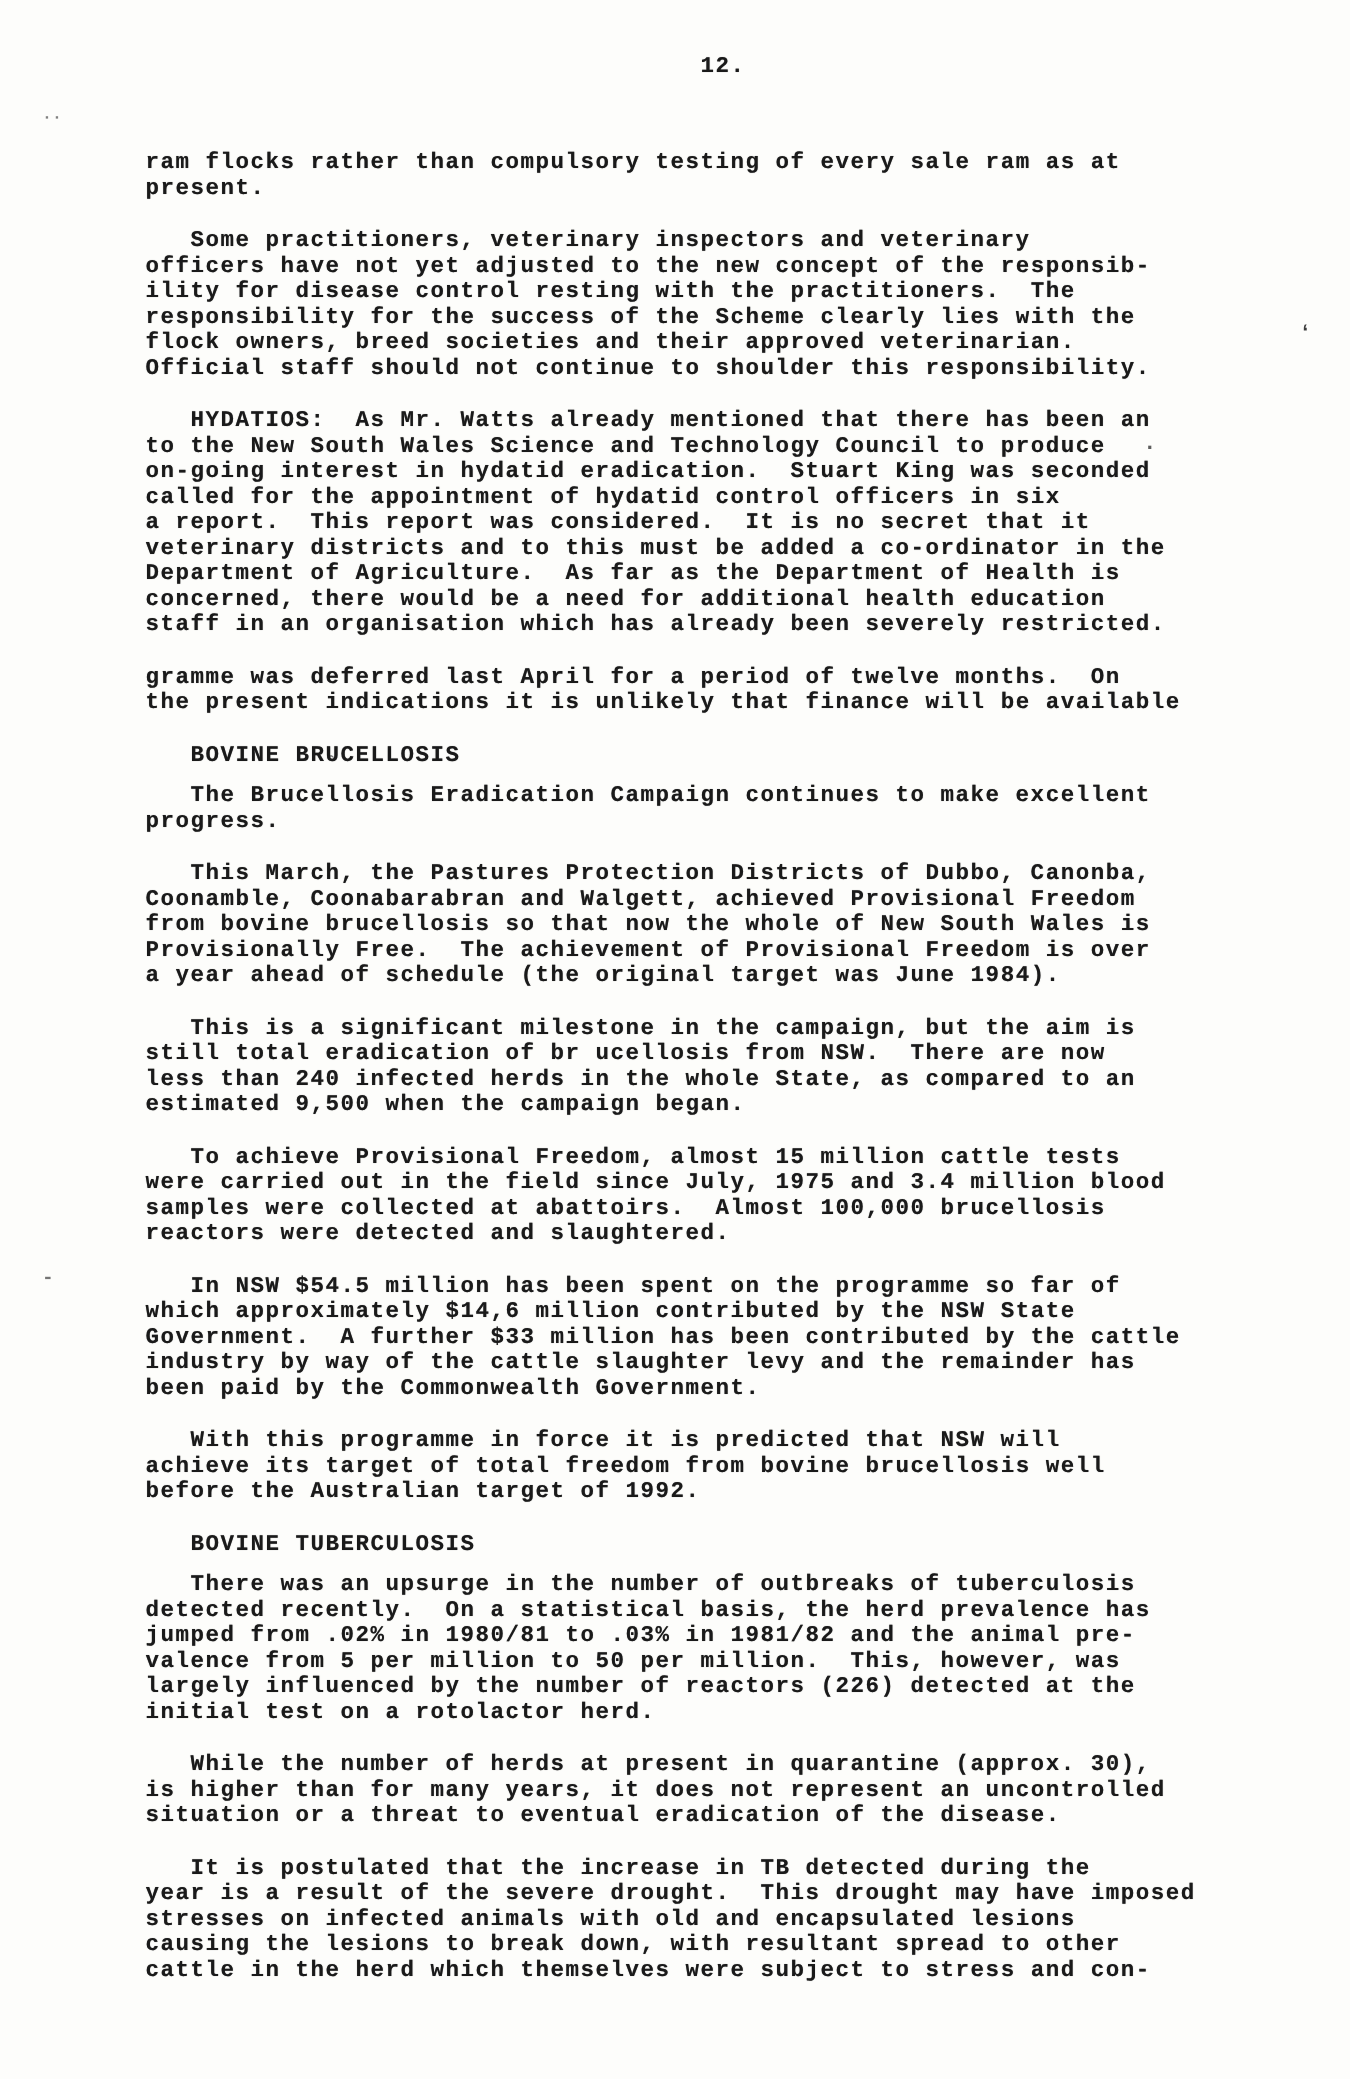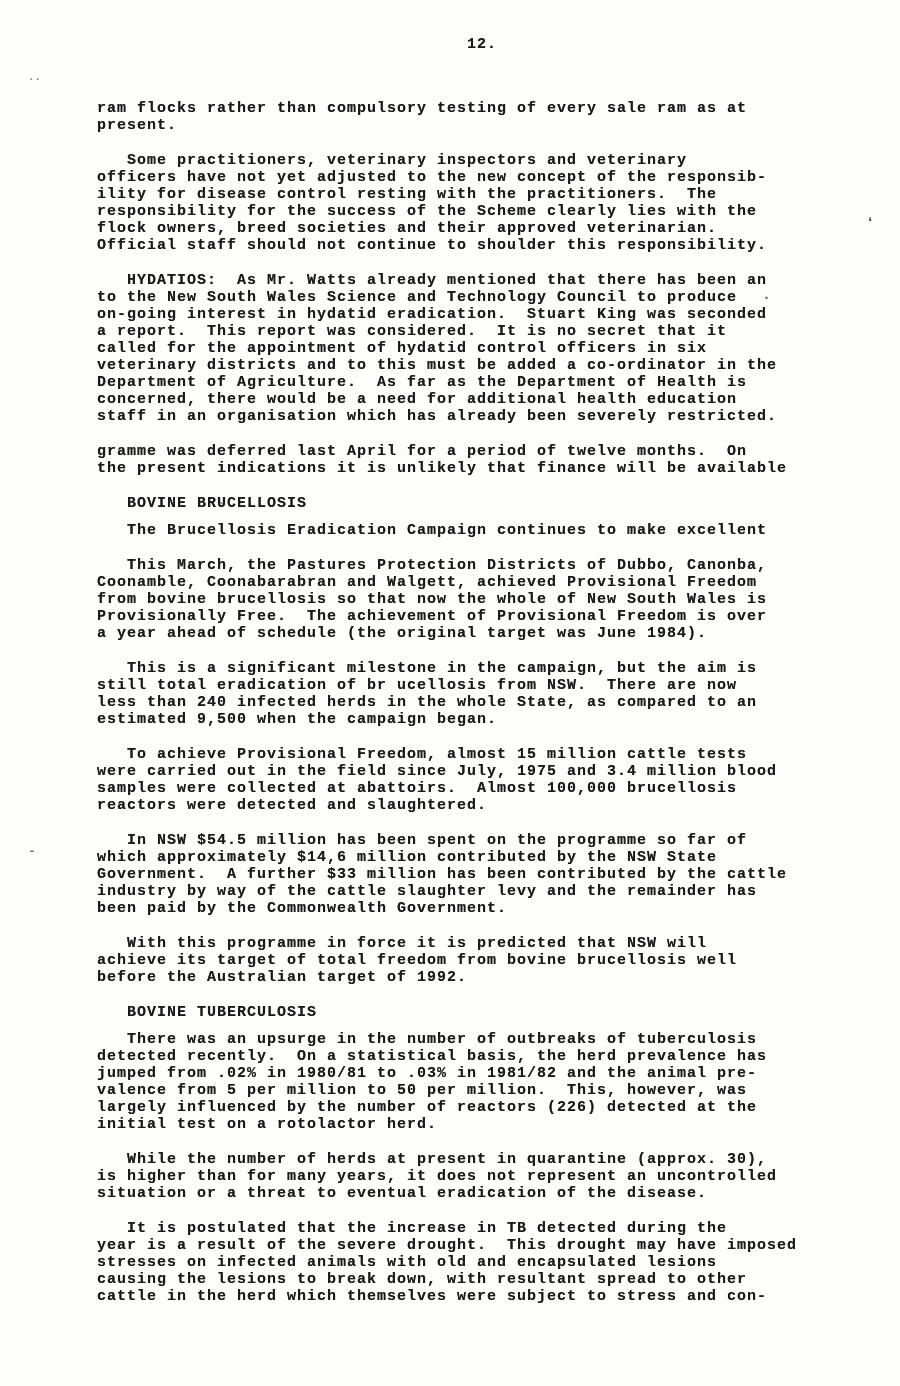--- a/index.html
+++ b/index.html
@@ -66,34 +66,35 @@
         <div class="line">officers have not yet adjusted to the new concept of the responsib-</div>
         <div class="line">ility for disease control resting with the practitioners.  The</div>
         <div class="line">responsibility for the success of the Scheme clearly lies with the</div>
         <div class="line">flock owners, breed societies and their approved veterinarian.</div>
         <div class="line">Official staff should not continue to shoulder this responsibility.</div>
       </div>
       <div class="block paragraph">
         <div class="line indent"><span class="u">HYDATIOS</span>:  As Mr. Watts already mentioned that there has been an</div>
         <div class="line">to the New South Wales Science and Technology Council to produce</div>
         <div class="line">on-going interest in hydatid eradication.  Stuart King was seconded</div>
+        <div class="line">called for the appointment of hydatid control officers in six</div>
         <div class="line">a report.  This report was considered.  It is no secret that it</div>
-        <div class="line">called for the appointment of hydatid control officers in six</div>
         <div class="line">veterinary districts and to this must be added a co-ordinator in the</div>
         <div class="line">Department of Agriculture.  As far as the Department of Health is</div>
         <div class="line">concerned, there would be a need for additional health education</div>
         <div class="line">staff in an organisation which has already been severely restricted.</div>
       </div>
       <div class="block paragraph">
         <div class="line">gramme was deferred last April for a period of twelve months.  On</div>
         <div class="line">the present indications it is unlikely that finance will be available</div>
       </div>
       <div class="block heading"><span class="u">BOVINE BRUCELLOSIS</span></div>
       <div class="block paragraph">
         <div class="line indent">The Brucellosis Eradication Campaign continues to make excellent</div>
+        <div class="line">progress.</div>
       </div>
       <div class="block paragraph">
         <div class="line indent">This March, the Pastures Protection Districts of Dubbo, Canonba,</div>
         <div class="line">Coonamble, Coonabarabran and Walgett, achieved Provisional Freedom</div>
         <div class="line">from bovine brucellosis so that now the whole of New South Wales is</div>
         <div class="line">Provisionally Free.  The achievement of Provisional Freedom is over</div>
         <div class="line">a year ahead of schedule (the original target was June 1984).</div>
       </div>
       <div class="block paragraph">
         <div class="line indent">This is a significant milestone in the campaign, but the aim is</div>

